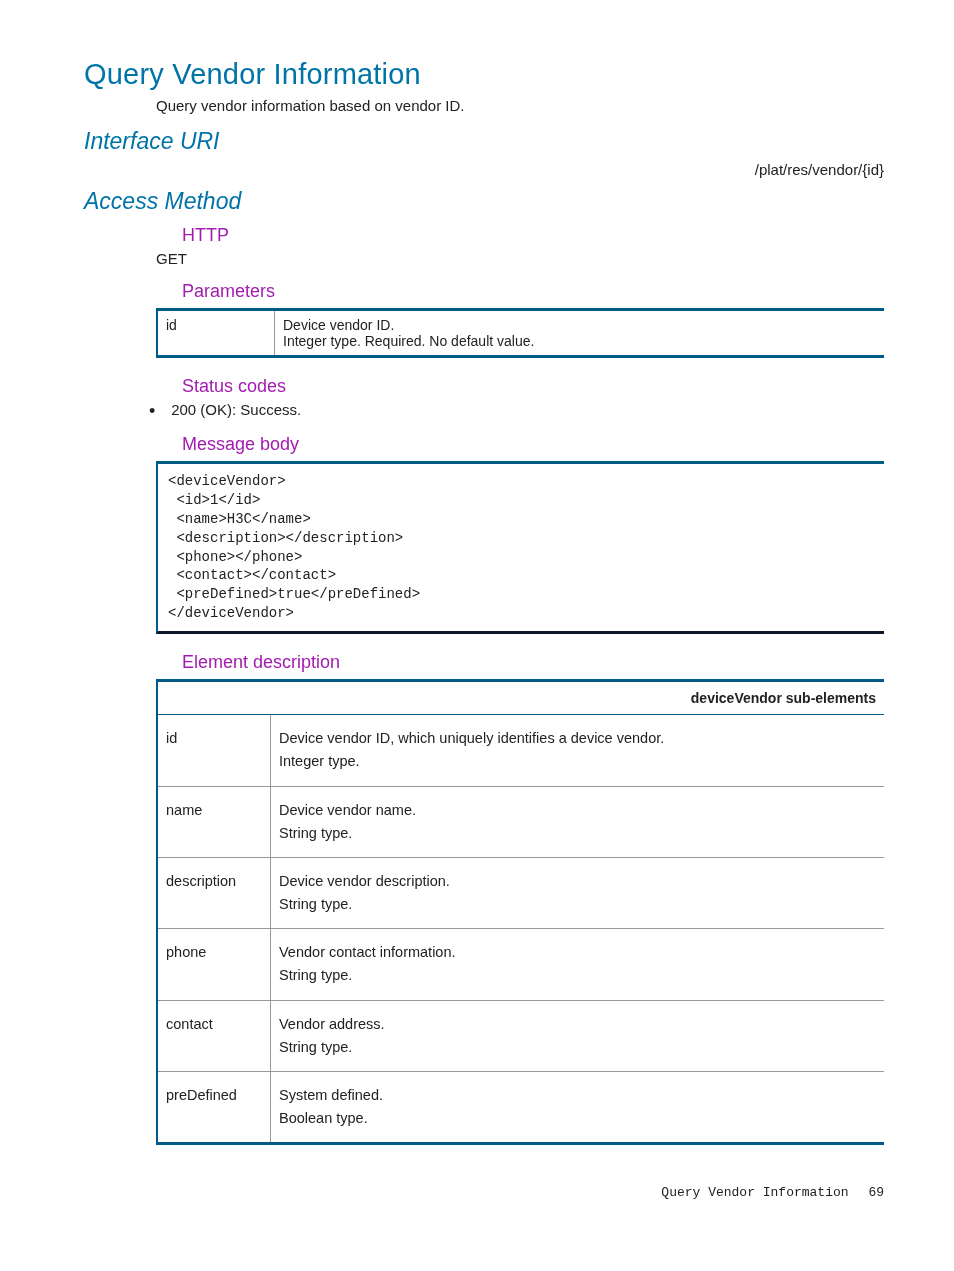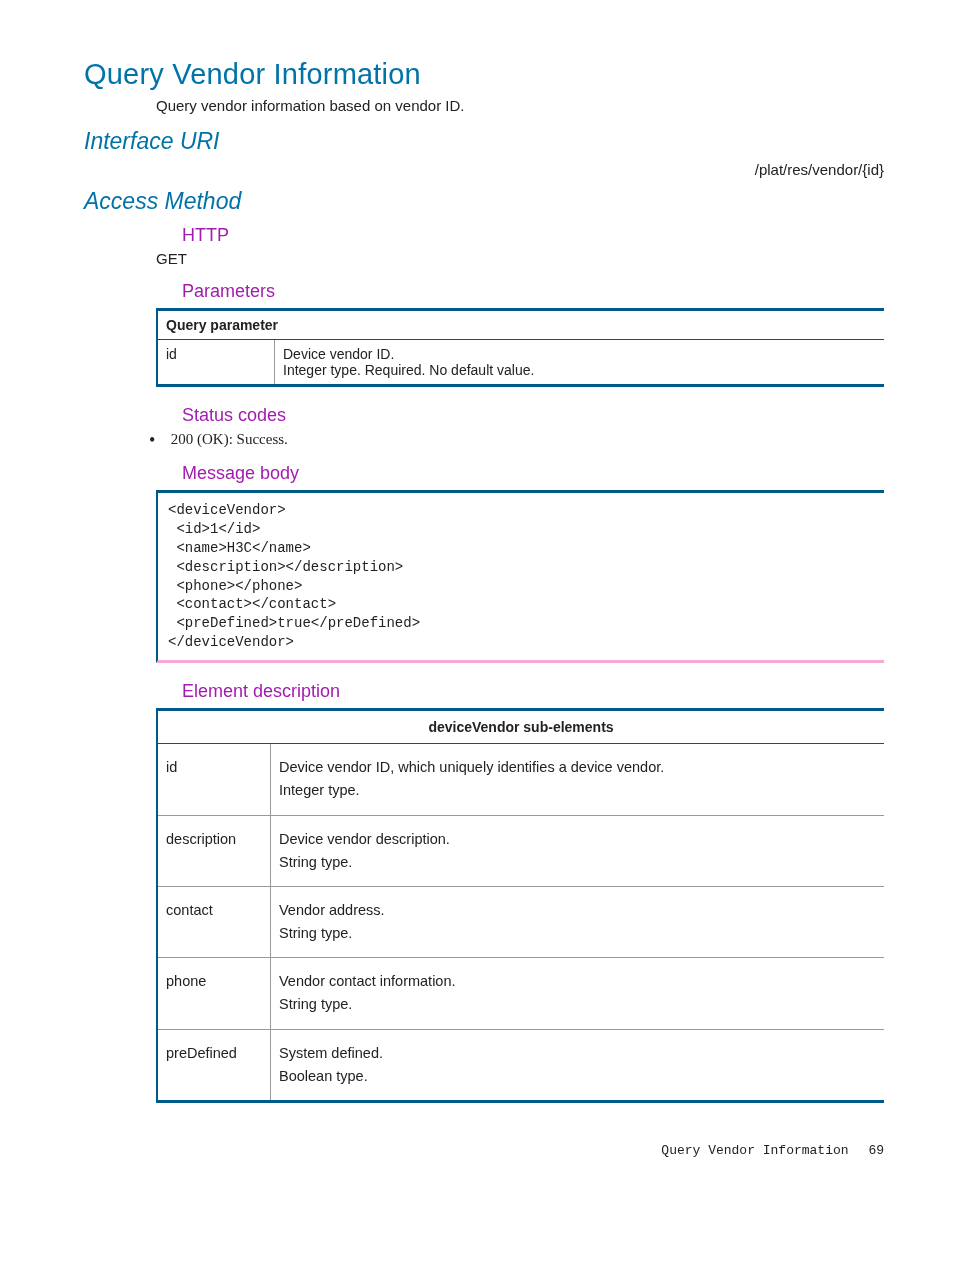--- a/index.html
+++ b/index.html
@@ -65,53 +65,52 @@
     vertical-align: top;
     border-right: none;
   }
   table.params td.keycol {
     width: 100px;
     border-right: 1px solid #999;
   }
   .statusline {
     margin: 0 0 12px 90px;
     font-size: 15px;
-    font-family: Liberation Serif, serif;
   }
   .bullet {
     display: inline-block;
     width: 18px;
     margin-left: -25px;
     font-size: 18px;
     vertical-align: middle;
   }
   pre.codebox {
     margin: 6px 0 18px 72px;
     width: calc(100% - 72px);
     box-sizing: border-box;
     border-top: 3px solid #005a87;
-    border-bottom: 3px solid #f9a8d4;
+    border-bottom: 3px solid #0f172a;
     border-left: 2px solid #005a87;
     padding: 8px 10px;
     font-family: "Courier New", monospace;
     font-size: 14px;
     white-space: pre;
     line-height: 1.35;
   }
   table.elems {
     margin: 6px 0 18px 72px;
     width: calc(100% - 72px);
     border-collapse: collapse;
     border-top: 3px solid #005a87;
     border-bottom: 3px solid #005a87;
     border-left: 2px solid #005a87;
     font-size: 14.5px;
   }
   table.elems th {
-    text-align: center;
+    text-align: right;
     font-weight: 700;
     padding: 8px 8px;
     border-bottom: 1px solid #005a87;
     font-size: 14px;
   }
   table.elems td {
     padding: 12px 8px;
     vertical-align: top;
     border-top: 1px solid #999;
     line-height: 1.6;
@@ -140,23 +139,20 @@
 <p class="uri">/plat/res/vendor/{id}</p>
 
 <h2 class="section">Access Method</h2>
 
 <h3 class="sub">HTTP</h3>
 <p class="getlabel">GET</p>
 
 <h3 class="sub">Parameters</h3>
 <table class="params">
   <tbody>
-      <tr>
-        <th colspan="2">Query parameter</th>
-      </tr>
   <tr>
     <td class="keycol">id</td>
     <td>
       <span>Device vendor ID.</span><br>
       <span>Integer type. Required. No default value.</span>
     </td>
   </tr>
 </tbody>
   </table>
 
@@ -183,37 +179,44 @@
         <th colspan="2">deviceVendor sub-elements</th>
       </tr>
   <tr>
     <td class="keycol">id</td>
     <td>
       <span>Device vendor ID, which uniquely identifies a device vendor.</span><br>
       <span>Integer type.</span>
     </td>
   </tr>
   <tr>
+    <td class="keycol">name</td>
+    <td>
+      <span>Device vendor name.</span><br>
+      <span>String type.</span>
+    </td>
+  </tr>
+  <tr>
     <td class="keycol">description</td>
     <td>
       <span>Device vendor description.</span><br>
       <span>String type.</span>
     </td>
   </tr>
   <tr>
+    <td class="keycol">phone</td>
+    <td>
+      <span>Vendor contact information.</span><br>
+      <span>String type.</span>
+    </td>
+  </tr>
+  <tr>
     <td class="keycol">contact</td>
     <td>
       <span>Vendor address.</span><br>
-      <span>String type.</span>
-    </td>
-  </tr>
-  <tr>
-    <td class="keycol">phone</td>
-    <td>
-      <span>Vendor contact information.</span><br>
       <span>String type.</span>
     </td>
   </tr>
   <tr>
     <td class="keycol">preDefined</td>
     <td>
       <span>System defined.</span><br>
       <span>Boolean type.</span>
     </td>
   </tr>

